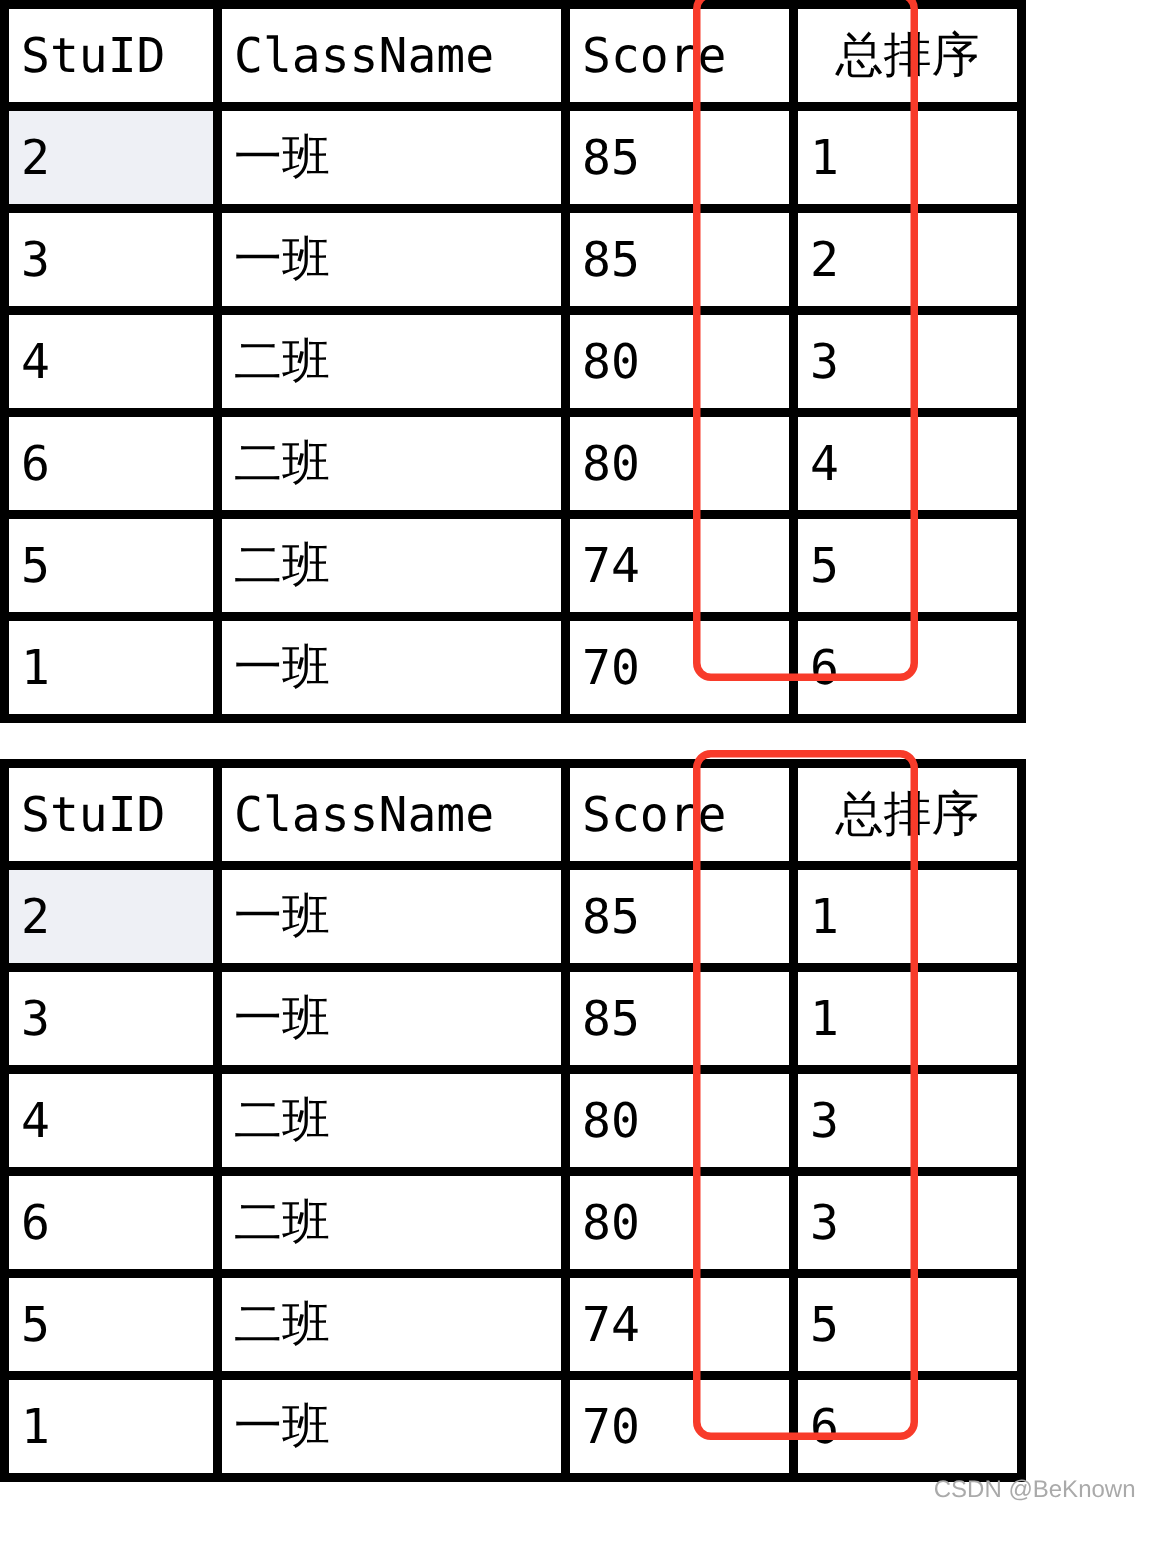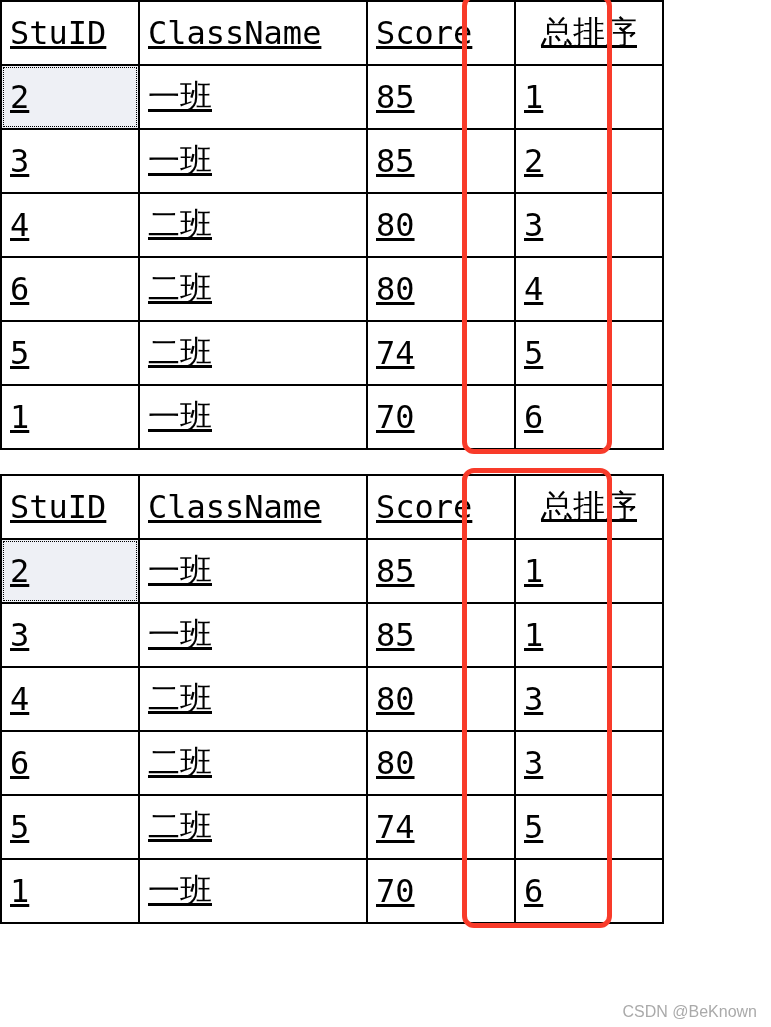--- a/index.html
+++ b/index.html
@@ -15,28 +15,27 @@
     }
     .table-wrap {
       position: relative;
       margin-bottom: 24px;
     }
     table {
       border-collapse: collapse;
       background: #fff;
     }
     td, th {
-      border: 2px solid #000000;
+      border: 6px solid #000000;
       padding: 0 8px;
       text-align: left;
       font-weight: normal;
       height: 62px;
       vertical-align: middle;
       white-space: nowrap;
-      text-decoration: underline;
     }
     th {
       background: #fff;
     }
     .col-stuid { width: 120px; }
     .col-classname { width: 210px; }
     .col-score { width: 130px; }
     .col-rank { width: 130px; text-align: center; }
     .selected-cell {
       background: #eef0f5;
@@ -44,21 +43,21 @@
       outline-offset: -3px;
     }
     .highlight-box {
       position: absolute;
       border: 5px solid #f83b2a;
       border-radius: 12px;
       pointer-events: none;
     }
     .watermark {
       position: absolute;
-      bottom: 6px;
+      bottom: 24px;
       right: 14px;
       font-size: 16px;
       color: #aaa;
       font-family: Arial, sans-serif;
     }
   </style>
 </head>
 <body>
 
 <div class="table-wrap">

